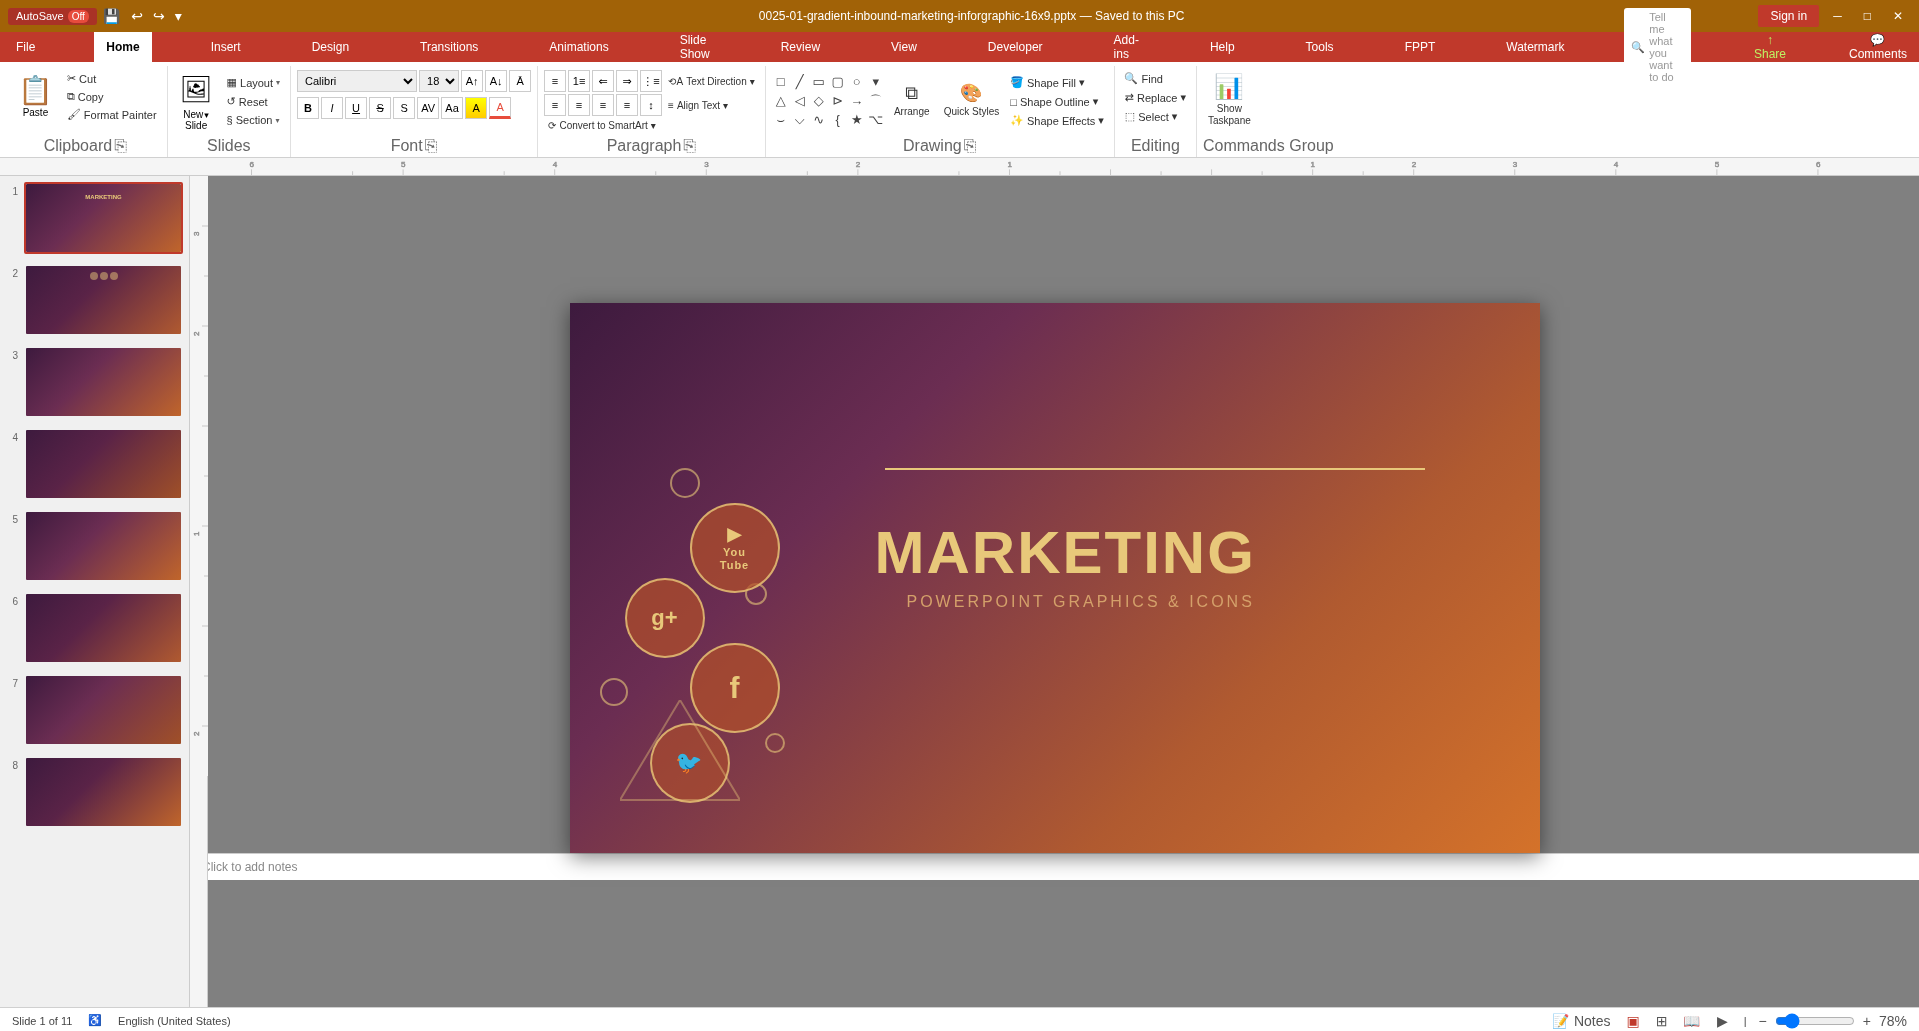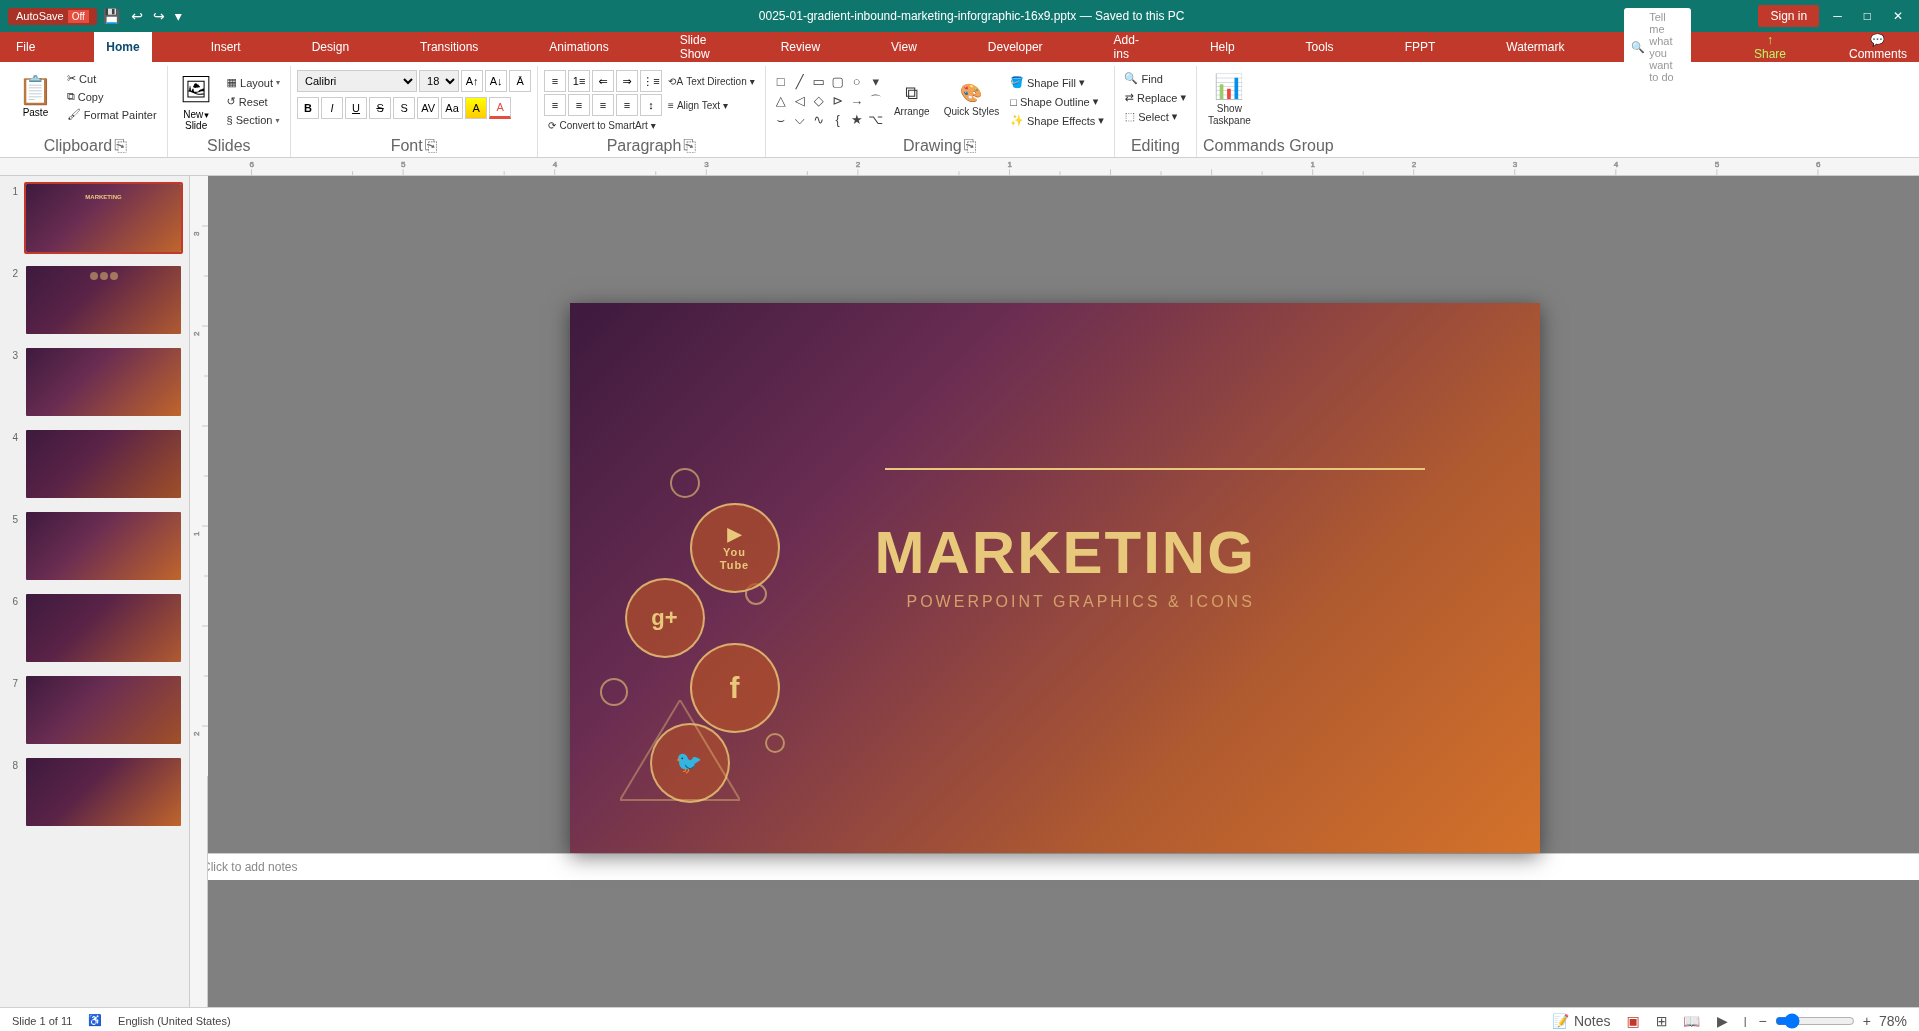--- a/index.html
+++ b/index.html
@@ -1,21 +1,21 @@
 <!DOCTYPE html>
 <html><head>
   <meta charset="utf-8">
   <style>
     * { box-sizing: border-box; margin: 0; padding: 0; }
     body { font-family: 'Segoe UI', Arial, sans-serif; font-size: 12px; background: #f0f0f0; overflow: hidden; width: 1919px; height: 1031px; }
 
     
     #title-bar {
       height: 32px;
-      background: #0f766e;
+      background: #a16207;
       display: flex;
       align-items: center;
       justify-content: space-between;
       padding: 0 8px;
       color: white;
     }
     #title-bar .left { display: flex; align-items: center; gap: 6px; }
     #title-bar .center { font-size: 12px; color: white; flex: 1; text-align: center; }
     #title-bar .right { display: flex; align-items: center; gap: 6px; }
     .autosave-toggle { background: #a93226; border: none; color: white; padding: 2px 8px; border-radius: 3px; cursor: pointer; font-size: 11px; display: flex; align-items: center; gap: 4px; }
@@ -38,21 +38,21 @@
     }
     .tab-item {
       padding: 4px 12px;
       color: white;
       cursor: pointer;
       font-size: 12px;
       height: 30px;
       display: flex;
       align-items: center;
     }
-    .tab-item.active { background: white; color: #0c4a6e; font-weight: 600; }
+    .tab-item.active { background: white; color: #000000; font-weight: 600; }
     .tab-search {
       margin-left: auto;
       display: flex;
       align-items: center;
       background: white;
       border-radius: 3px;
       padding: 3px 8px;
       gap: 4px;
       font-size: 11px;
       color: #666;
@@ -469,21 +469,21 @@
     .thumb-8 { background: linear-gradient(135deg, #3d1a3e 0%, #5a2347 40%, #c0652b 100%); height: 68px; border-radius: 1px; }
   </style>
 </head>
 <body>
 
 <div id="title-bar">
   <div class="left">
     <div class="quick-access">
       <button class="autosave-toggle">
         <span>AutoSave</span>
-        <span style="background:#e74c3c; padding:1px 4px; border-radius:0; font-size:10px;">Off</span>
+        <span style="background:#e74c3c; padding:1px 4px; border-radius:6px; font-size:10px;">Off</span>
       </button>
       <button class="qa-btn" title="Save">💾</button>
       <button class="qa-btn" title="Undo">↩</button>
       <button class="qa-btn" title="Redo">↪</button>
       <button class="qa-btn">▾</button>
     </div>
   </div>
   <div class="center">
     <span>0025-01-gradient-inbound-marketing-inforgraphic-16x9.pptx — Saved to this PC</span>
   </div>

